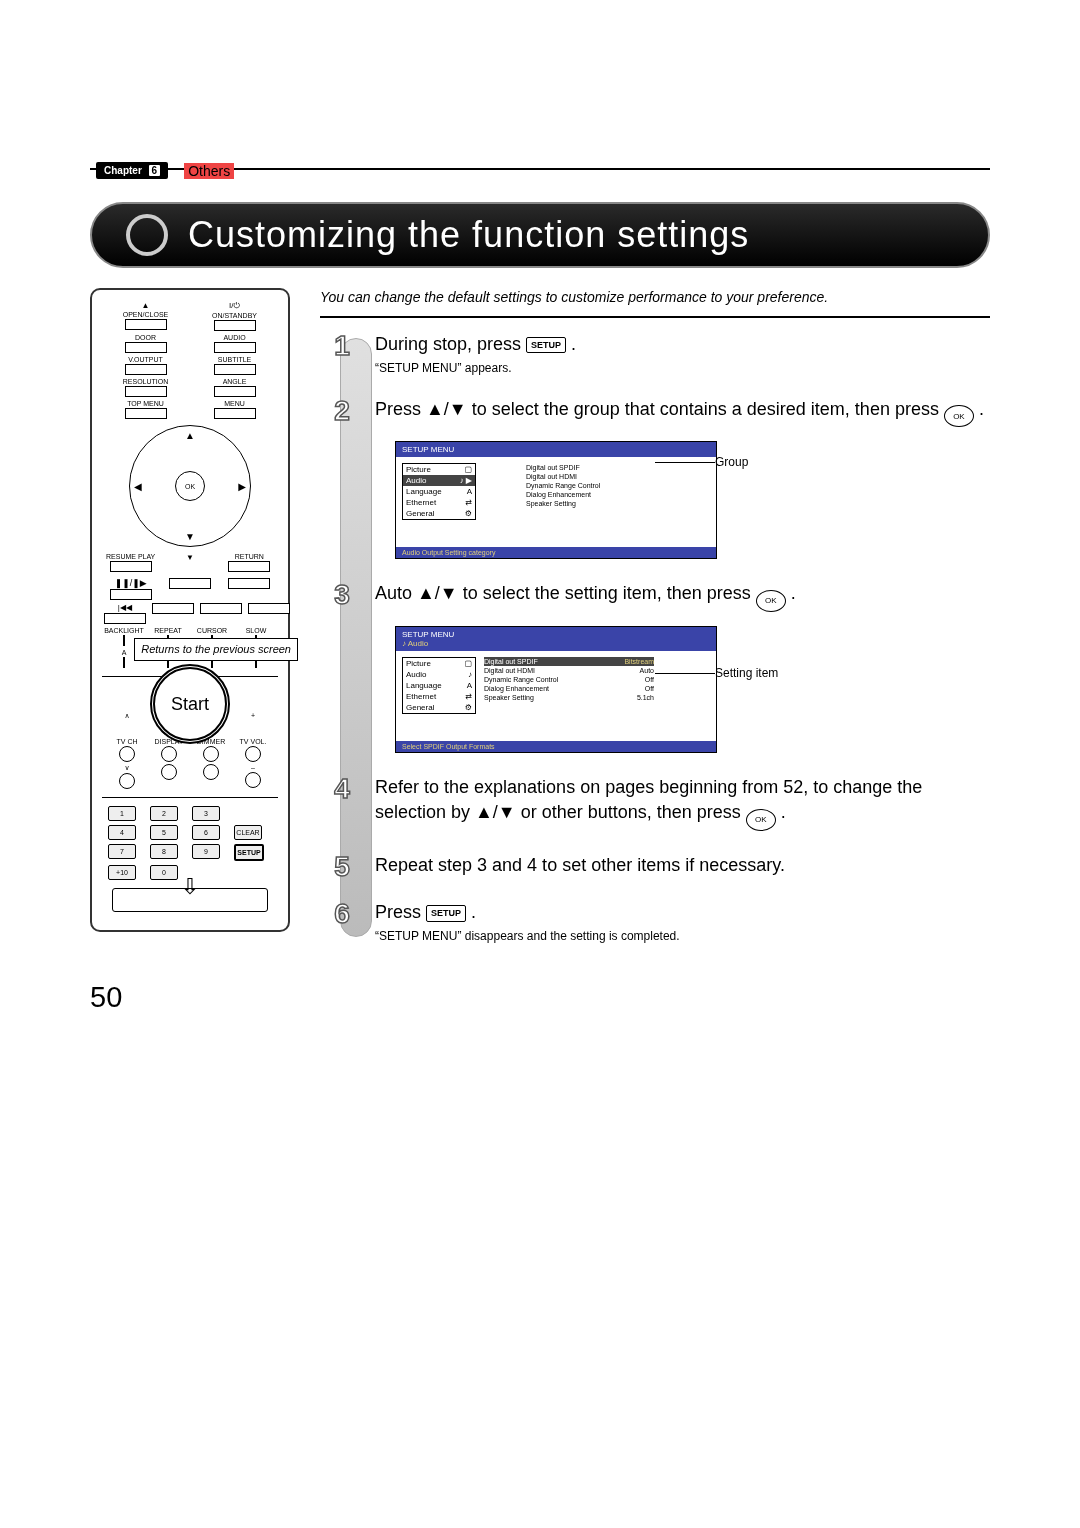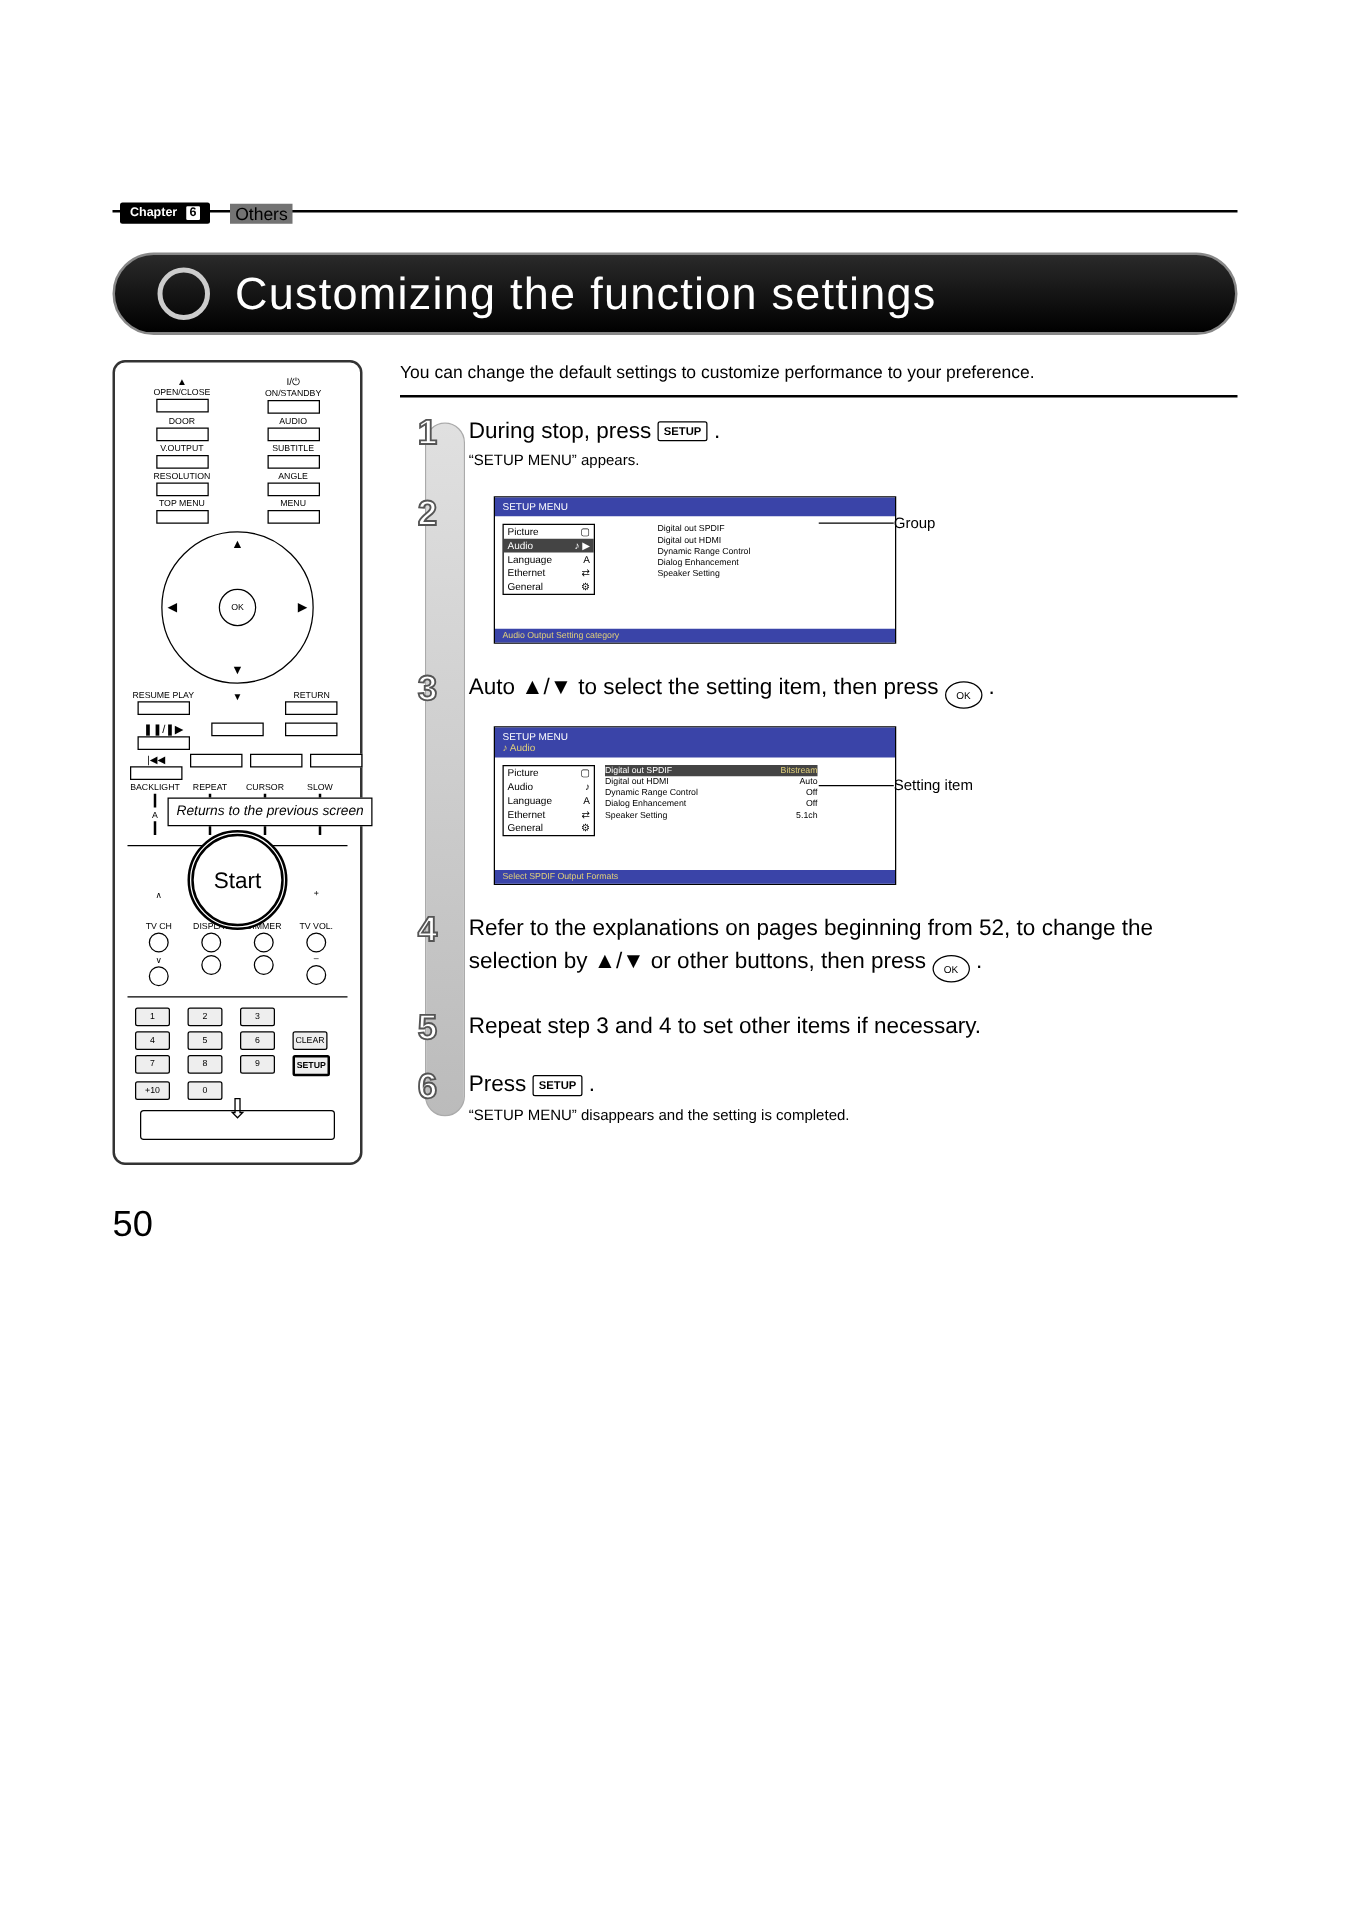--- a/index.html
+++ b/index.html
@@ -32,21 +32,21 @@
   .chapter-box {
     background: #000;
     color: #fff;
     font-size: 10px;
     padding: 3px 8px;
     border-radius: 2px;
     font-weight: bold;
   }
   .chapter-label {
     font-size: 14px;
-    background: #737373;
+    background: #ef4444;
     padding: 0 4px;
   }
   
   .title-banner {
     margin-top: 34px;
     background: linear-gradient(#2a2a2a,#000);
     border-radius: 34px;
     border: 2px solid #888;
     padding: 10px 34px;
     display: flex;
@@ -118,20 +118,21 @@
   .start-arrow{
     position:absolute; left:50%; transform:translateX(-50%); bottom:30px;
     font-size:22px;
   }
   
   .intro {
     font-size: 14px;
     margin-bottom: 2px;
     line-height:1.4;
     text-align: justify;
+    font-style: italic;
   }
   .steps { position:relative; padding-left: 55px; }
   .steps::before{
     content:""; position:absolute; left:20px; top:6px; bottom:6px;
     width:30px; background:linear-gradient(#e0e0e0,#bbb);
     border-radius:16px; border:1px solid #aaa;
   }
   .step { position:relative; margin-bottom: 22px; }
   .step-num {
     position:absolute; left:-47px; top:-3px;
@@ -460,20 +461,25 @@
           <div class="step-title">
             <span>During stop, press </span>
             <span class="setup-key">SETUP</span>
             <span>.</span>
           </div>
           <div class="step-sub">“SETUP MENU” appears.</div>
         </div>
 
         <div class="step">
           <div class="step-num">2</div>
+          <div class="step-title">
+            <span>Press ▲/▼ to select the group that contains a desired item, then press </span>
+            <span class="ok-key">OK</span>
+            <span>.</span>
+          </div>
           <div style="position:relative;">
             <div class="osd">
               <div class="osd-header">SETUP MENU</div>
               <div class="osd-body">
                 <div class="osd-list">
                   <div>
                       <span>Picture</span>
                       <span>▢</span>
                     </div>
                   <div class="sel">

